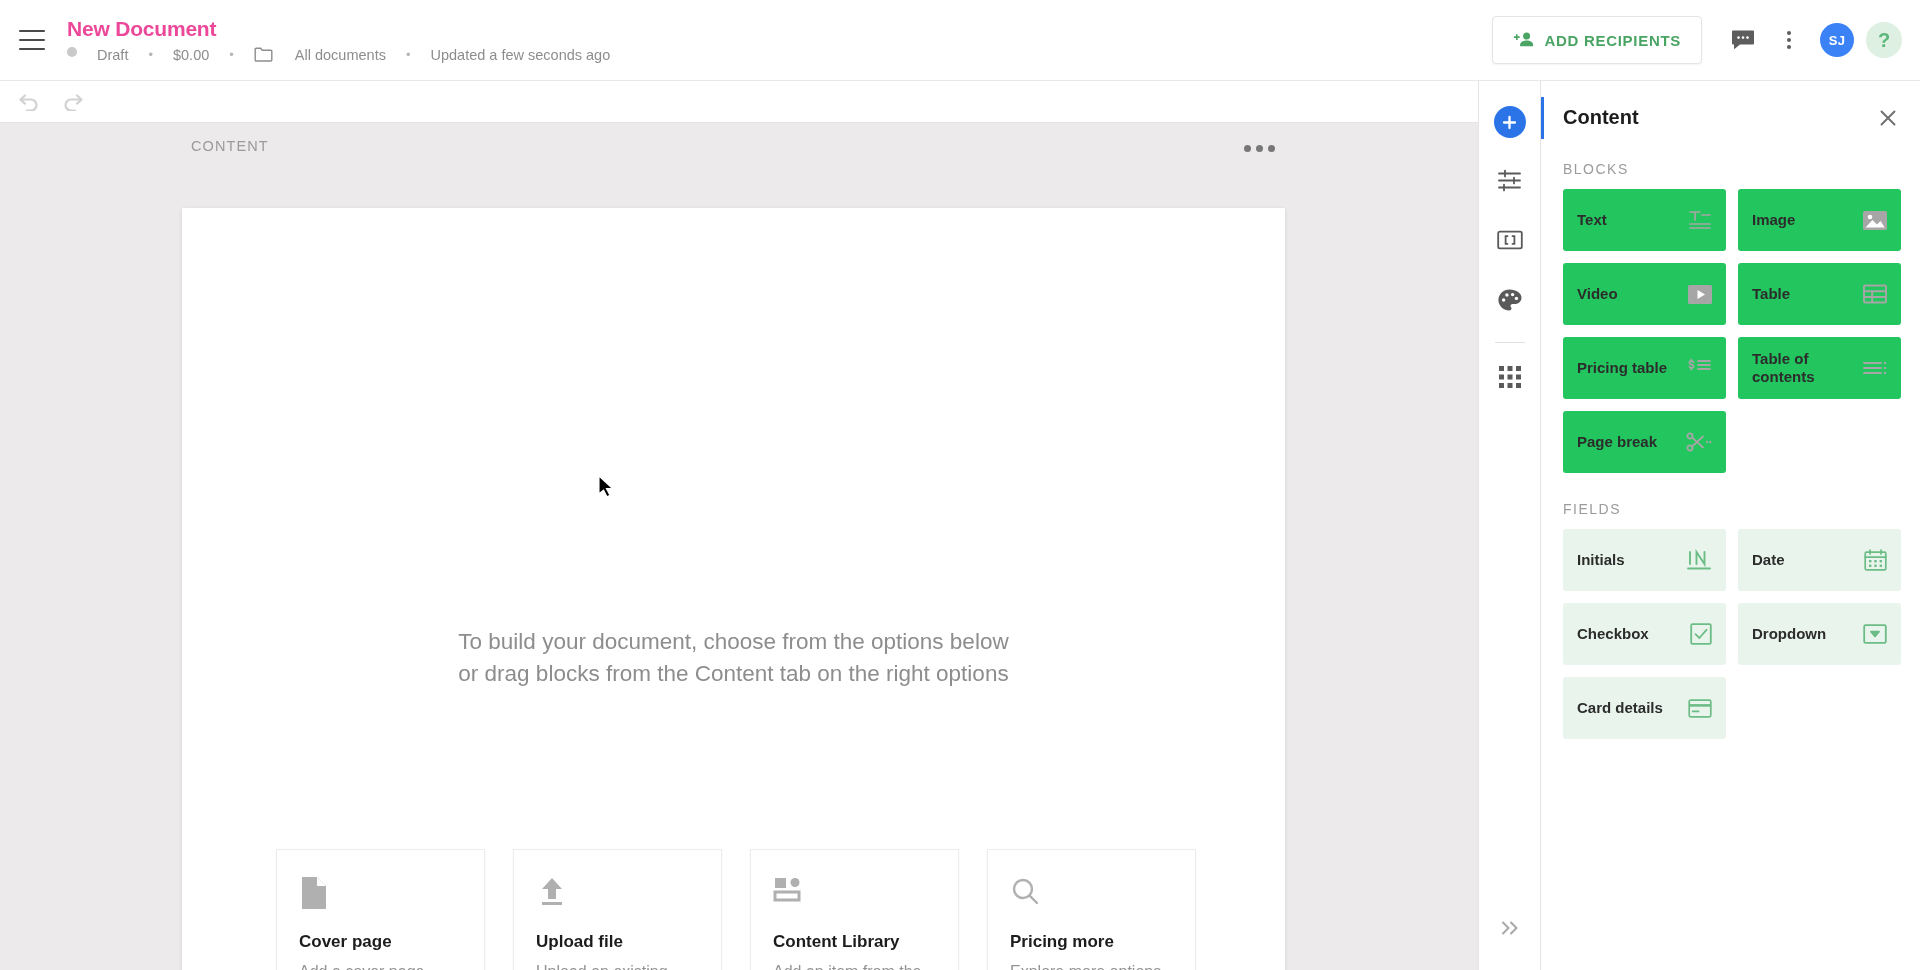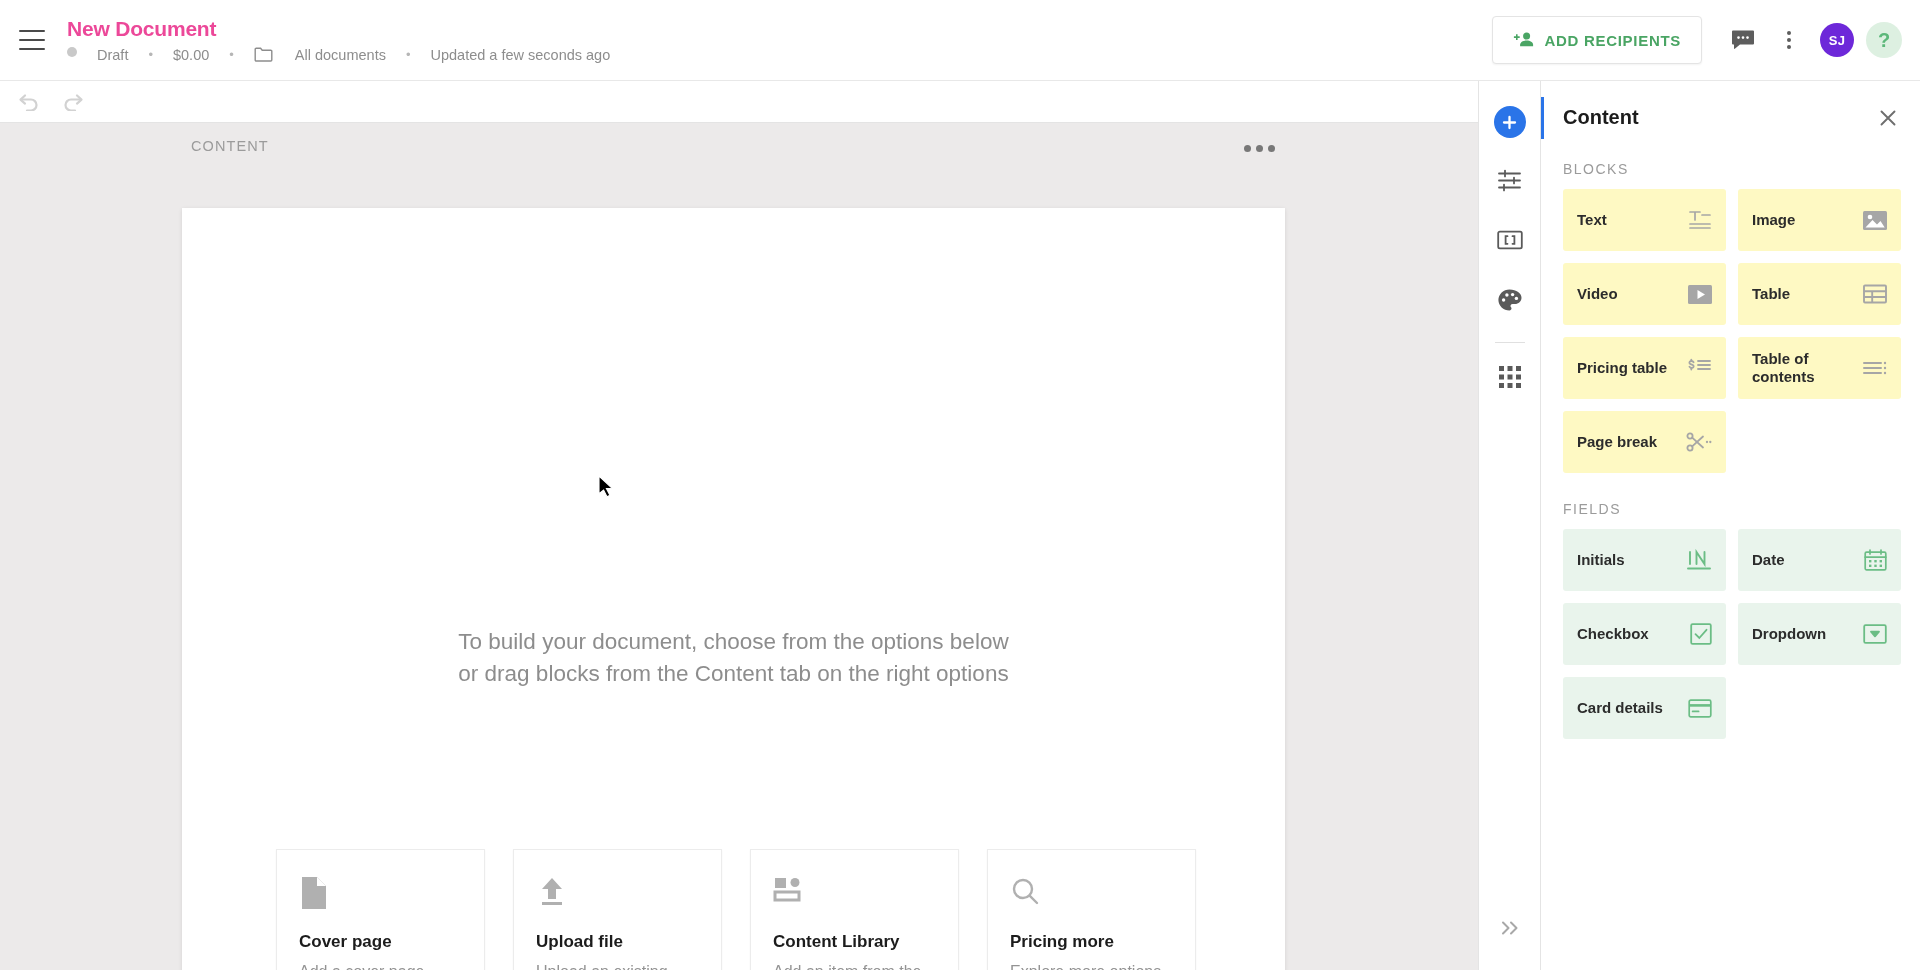--- a/index.html
+++ b/index.html
@@ -62,21 +62,21 @@
   .icon-btn {
     width: 46px; height: 46px; display: flex; align-items: center; justify-content: center;
     cursor: pointer; background: none; border: none;
   }
   .chat-icon-btn { margin-left: 18px; }
   .kebab {
     display: flex; flex-direction: column; gap: 3px; align-items: center;
   }
   .kebab i { width: 4px; height: 4px; border-radius: 50%; background: #5d5d5d; display: block; }
   .avatar {
-    width: 34px; height: 34px; border-radius: 50%; background: #6d28d9;
+    width: 34px; height: 34px; border-radius: 50%; background: #3b82f6;
     color: #fff; font-size: 13px; font-weight: bold;
     display: flex; align-items: center; justify-content: center;
     margin-left: 8px; cursor: pointer; letter-spacing: 0.3px;
   }
   .help-btn {
     width: 36px; height: 36px; border-radius: 50%; background: #ddf0e1;
     color: #5cb87a; font-size: 20px; font-weight: bold;
     display: flex; align-items: center; justify-content: center;
     margin-left: 12px; cursor: pointer;
   }
@@ -181,21 +181,21 @@
     margin-top: 28px; margin-bottom: 12px;
   }
   .grid {
     display: grid; grid-template-columns: 163px 163px; gap: 12px;
   }
   .tile {
     height: 62px; border-radius: 3px;
     display: flex; align-items: center; justify-content: space-between;
     padding: 0 14px; cursor: pointer;
   }
-  .tile.block { background: #fef9c3; }
+  .tile.block { background: #22c55e; }
   .tile.field { background: #e9f4ec; }
   .tile-label { font-size: 15px; font-weight: bold; color: #2c2c2c; line-height: 1.2; }
   .tile-icon { display: flex; align-items: center; justify-content: center; flex: 0 0 auto; }
   .tile.block .tile-icon { color: #a6a6a6; }
   .tile.field .tile-icon { color: #6bbd85; }
 </style>
 </head>
 <body>
 
 <div class="topbar">

